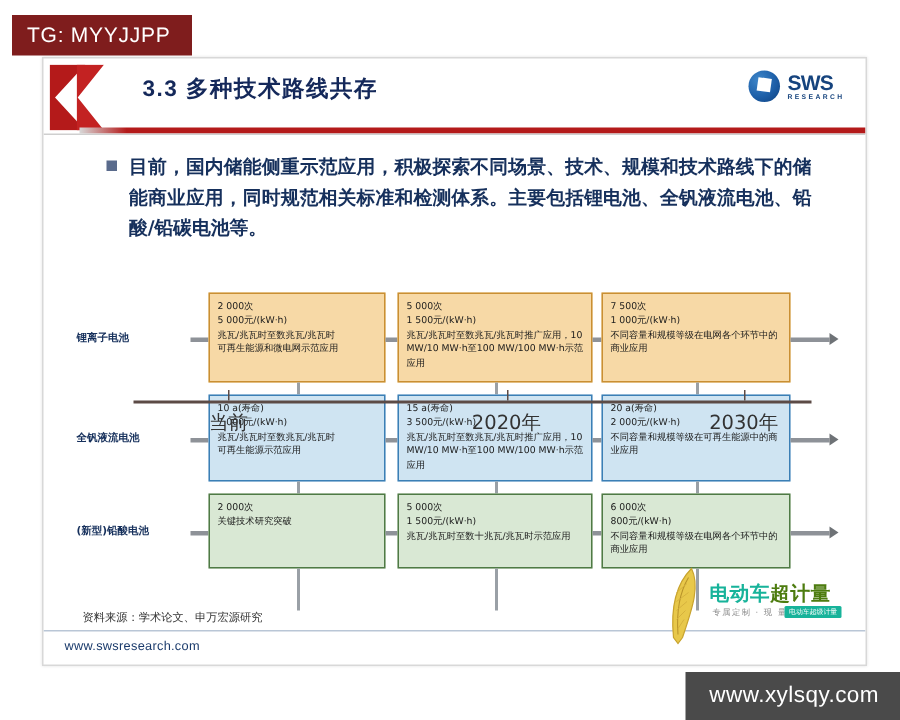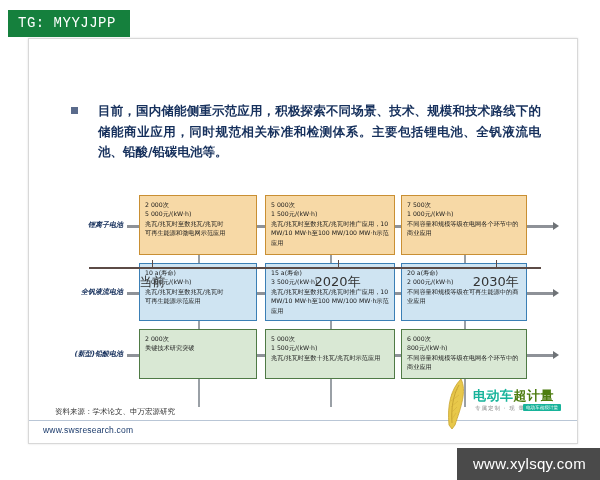--- a/index.html
+++ b/index.html
@@ -20,27 +20,27 @@
     position: absolute;
     inset: 0;
     background: #ffffff;
   }
 
   
   #tg-watermark {
     position: absolute;
     left: 8px;
     top: 10px;
-    background: #15803d;
+    background: #7f1d1d;
     color: #ffffff;
     font-size: 14px;
     letter-spacing: 0.5px;
     padding: 5px 14px 6px 10px;
     z-index: 40;
-    font-family: Liberation Mono, monospace;
+    font-family: Liberation Sans, sans-serif;
   }
 
   
   #slide {
     position: absolute;
     left: 28px;
     top: 38px;
     width: 548px;
     height: 404px;
     background: #ffffff;
@@ -141,21 +141,21 @@
     margin-top: 1px;
   }
 
   
   #bullet-block {
     position: absolute;
     left: 42px;
     top: 62px;
     width: 470px;
     display: flex;
-    gap: 20px;
+    gap: 8px;
   }
   #bullet-square {
     width: 7px; height: 7px;
     background: #5a6b8c;
     margin-top: 6px;
     flex: none;
   }
   #bullet-text {
     font-size: 12.5px;
     font-weight: bold;
@@ -182,24 +182,23 @@
     left: 14px;
     top: 150px;
     width: 520px;
     height: 208px;
   }
   .row-label {
     position: absolute;
     font-size: 7px;
     font-weight: bold;
     color: #16305c;
-    text-align: right;
+    text-align: left;
     width: 72px;
     font-family: "DejaVu Sans", sans-serif;
-    font-style: italic;
   }
   .connector {
     position: absolute;
     height: 3px;
     background: #8e9298;
   }
   .connector-v {
     position: absolute;
     width: 2px;
     background: #9aa0a6;
@@ -354,20 +353,34 @@
 </style>
 </head>
 <body>
 
 <div id="page">
 
   <div id="tg-watermark">TG: MYYJJPP</div>
 
   <div id="slide">
 
+    <div id="title-band">
+      <div class="title-chevron"></div>
+      <div class="title-chevron-2"></div>
+      <div id="slide-title">3.3 多种技术路线共存</div>
+      <div id="sws-logo">
+        <div id="sws-mark"></div>
+        <div id="sws-text-wrap">
+          <div id="sws-name">SWS</div>
+          <div id="sws-sub">RESEARCH</div>
+        </div>
+      </div>
+      <div id="title-rule"></div>
+      <div id="title-rule-thin"></div>
+    </div>
 
     <div id="bullet-block">
       <div id="bullet-square"></div>
       <div id="bullet-text">目前，国内储能侧重示范应用，积极探索不同场景、技术、规模和技术路线下的储能商业应用，同时规范相关标准和检测体系。主要包括锂电池、全钒液流电池、铅酸/铅碳电池等。</div>
     </div>
 
 
     <div id="chart">
         <div class="row-label" style="left: 8px; top: 31px;">锂离子电池</div>
         <div class="connector" style="left: 84px; width: 12px; top: 36px;"></div>

